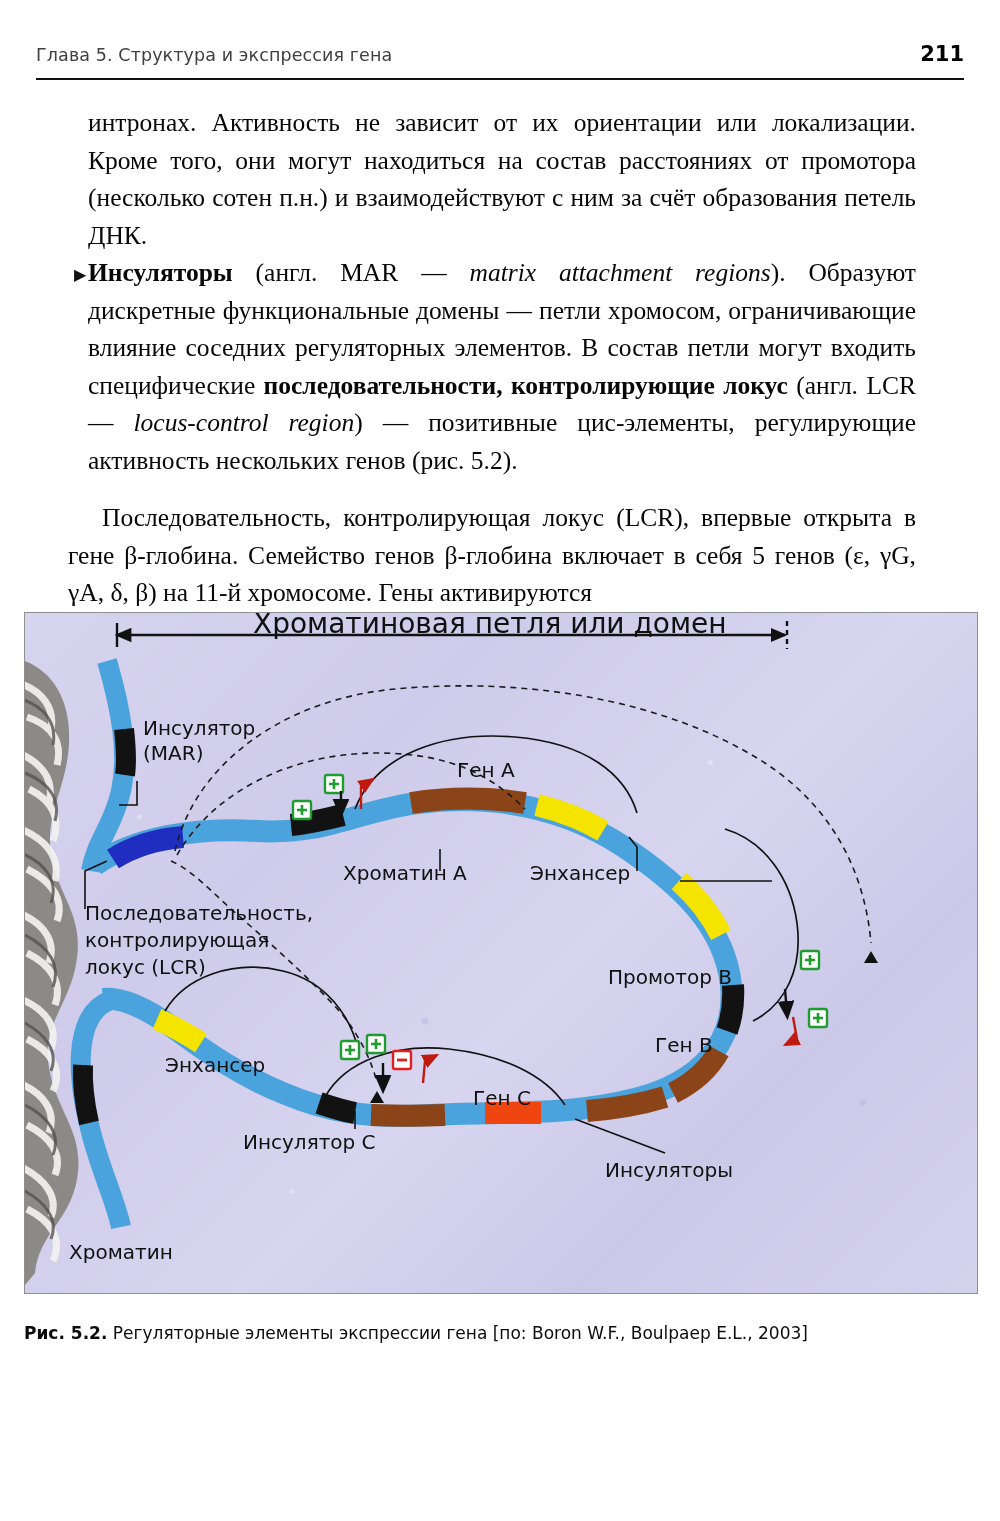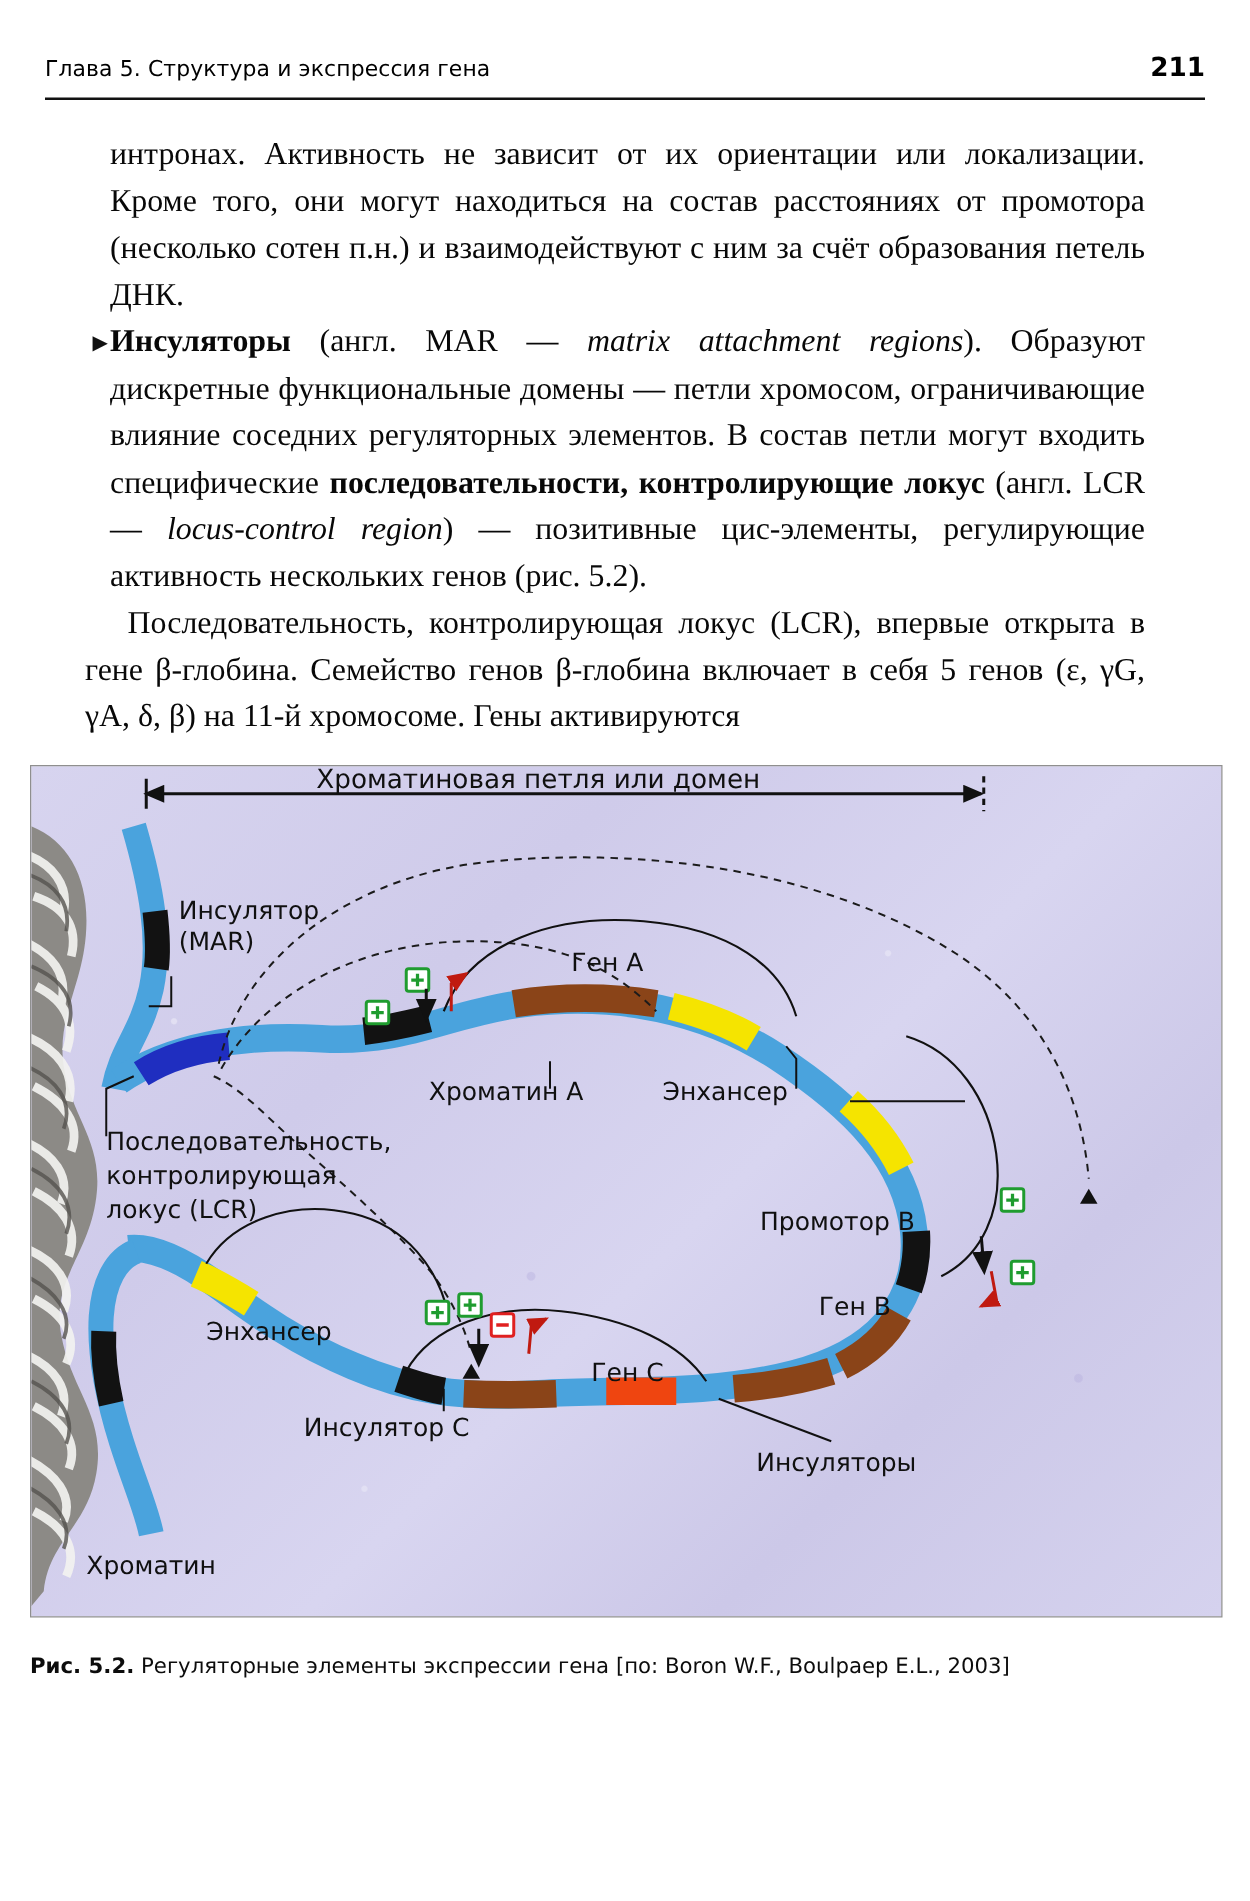--- a/index.html
+++ b/index.html
@@ -24,21 +24,21 @@
     right: 36px;
     height: 30px;
     display: flex;
     align-items: baseline;
     justify-content: space-between;
     font-family: "DejaVu Sans", sans-serif;
   }
   .runhead-title {
     font-size: 17.5px;
     letter-spacing: 0.1px;
-    color: #000000;
+    color: #404040;
   }
   .runhead-page {
     font-size: 21px;
     font-weight: bold;
     color: #000;
   }
   .runhead-rule {
     position: absolute;
     left: 36px;
     right: 36px;
@@ -142,21 +142,21 @@
 </div>
 <div class="runhead-rule"></div>
 
 <div class="bodytext">
   <p class="para-cont">интронах. Активность не зависит от их ориентации или локализации. Кроме того, они могут находиться на состав расстояниях от промотора (несколько сотен п.н.) и взаимодействуют с ним за счёт образования петель ДНК.</p>
 
   <p class="bullet-para" style="margin-top:0;">
     <span class="bullet-mark">▶</span><b>Инсуляторы</b><span> (англ. MAR — </span><i>matrix attachment regions</i><span>). Образуют дискретные функциональные домены — петли хромосом, ограничивающие влияние соседних регуляторных элементов. В состав петли могут входить специфические </span><b>последовательности, контролирующие локус</b><span> (англ. LCR — </span><i>locus-control region</i><span>) — позитивные цис-элементы, регулирующие активность нескольких генов (рис. 5.2).</span>
   </p>
 
-  <p class="para-first" style="margin-left:-20px;">Последовательность, контролирующая локус (LCR), впервые открыта в гене β-глобина. Семейство генов β-глобина включает в себя 5 генов (ε, γG, γA, δ, β) на 11-й хромосоме. Гены активируются</p>
+  <p class="para-first" style="margin-left:-20px;margin-top:20px;">Последовательность, контролирующая локус (LCR), впервые открыта в гене β-глобина. Семейство генов β-глобина включает в себя 5 генов (ε, γG, γA, δ, β) на 11-й хромосоме. Гены активируются</p>
 </div>
 
 <div class="figure">
   <div class="figure-noise"></div>
 
   <svg class="fig-svg" viewBox="0 0 952 680">
     <defs>
       <marker id="arrHead" markerWidth="8" markerHeight="8" refX="6" refY="3" orient="auto">
         <path d="M0,0 L7,3 L0,6 z" fill="#111"></path>
       </marker>
@@ -311,21 +311,21 @@
       <path d="M415,258 l0,-22"></path>
       <path d="M612,258 l0,-24 l-8,-10"></path>
       <path d="M655,268 l92,0"></path>
       <path d="M700,358 l40,0" stroke-opacity="0"></path>
       <path d="M330,516 l0,-18"></path>
       <path d="M640,540 l-90,-34"></path>
       <path d="M116,626 l0,-18" stroke-opacity="0"></path>
     </g>
   </svg>
 
-  <div class="fig-label" style="left:228px; top:-2px; font-size:21px;">Хроматиновая петля или домен</div>
+  <div class="fig-label" style="left:228px; top:-2px; font-size:28px;">Хроматиновая петля или домен</div>
 
   <div class="fig-label" style="left:118px; top:103px;">Инсулятор
 (MAR)</div>
 
   <div class="fig-label" style="left:432px; top:145px;">Ген A</div>
 
   <div class="fig-label" style="left:318px; top:248px;">Хроматин A</div>
 
   <div class="fig-label" style="left:505px; top:248px;">Энхансер</div>
 

